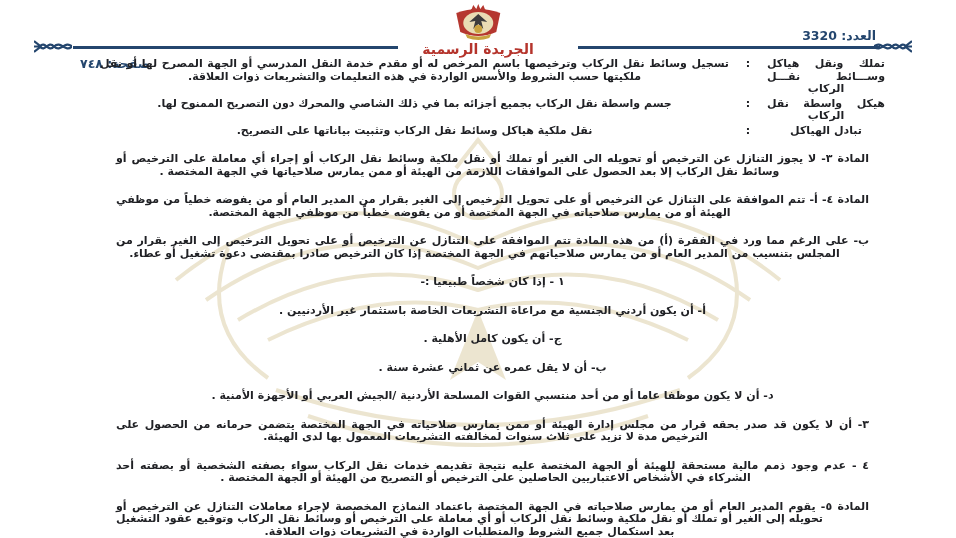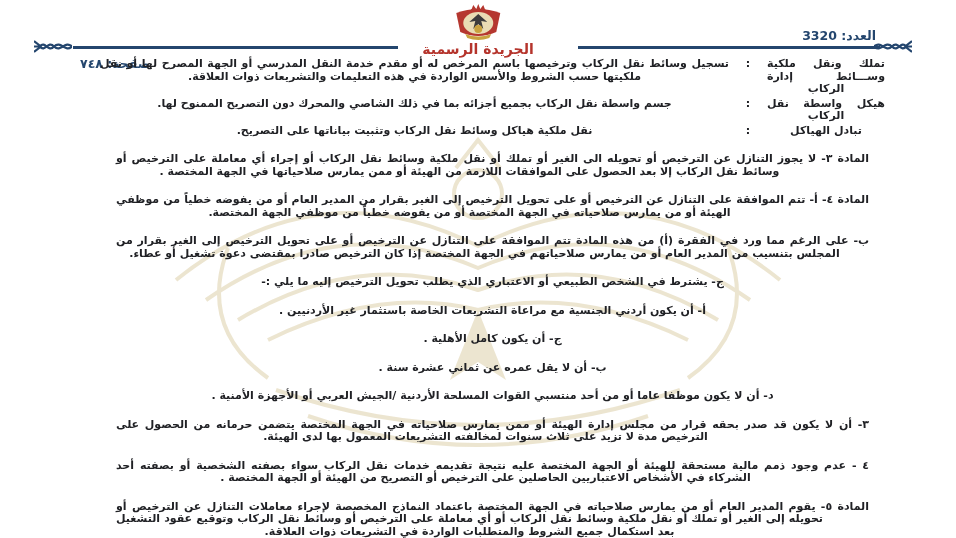--- a/index.html
+++ b/index.html
@@ -88,40 +88,40 @@
       <path d="M26,12 L17,20 L23,19 L21,27 L26,22 L31,27 L29,19 L35,20 Z" fill="#3c3c3c"></path>
       <circle cx="26" cy="27" r="4" fill="#c9a23f"></circle>
       <path d="M13,32 Q26,37 39,32 L37,36 Q26,40 15,36 Z" fill="#c9a23f"></path>
     </svg>
     <div class="gazette-title">الجريدة الرسمية</div>
   </div>
 
   <div class="content">
     <div id="defs">
         <div class="def-row">
-          <div class="term">تملك ونقل ملكية وســـائط إدارة الركاب</div>
+          <div class="term">تملك ونقل هياكل وســـائط نقـــل الركاب</div>
           <div class="colon">:</div>
           <div class="def">تسجيل وسائط نقل الركاب وترخيصها باسم المرخص له أو مقدم خدمة النقل المدرسي أو الجهة المصرح لها أو نقل ملكيتها حسب الشروط والأسس الواردة في هذه التعليمات والتشريعات ذوات العلاقة.</div>
         </div>
         <div class="def-row">
           <div class="term">هيكل واسطة نقل الركاب</div>
           <div class="colon">:</div>
           <div class="def">جسم واسطة نقل الركاب بجميع أجزائه بما في ذلك الشاصي والمحرك دون التصريح الممنوح لها.</div>
         </div>
         <div class="def-row">
           <div class="term">تبادل الهياكل</div>
           <div class="colon">:</div>
           <div class="def">نقل ملكية هياكل وسائط نقل الركاب وتثبيت بياناتها على التصريح.</div>
         </div>
       </div>
     <div id="arts">
         <p class="article">المادة ٣- لا يجوز التنازل عن الترخيص أو تحويله الى الغير أو تملك أو نقل ملكية وسائط نقل الركاب أو إجراء أي معاملة على الترخيص أو وسائط نقل الركاب إلا بعد الحصول على الموافقات اللازمة من الهيئة أو ممن يمارس صلاحياتها في الجهة المختصة .</p>
         <p class="article">المادة ٤- أ- تتم الموافقة على التنازل عن الترخيص أو على تحويل الترخيص إلى الغير بقرار من المدير العام أو من يفوضه خطياً من موظفي الهيئة أو من يمارس صلاحياته في الجهة المختصة أو من يفوضه خطياً من موظفي الجهة المختصة.</p>
         <p class="sub">ب- على الرغم مما ورد في الفقرة (أ) من هذه المادة تتم الموافقة على التنازل عن الترخيص أو على تحويل الترخيص إلى الغير بقرار من المجلس بتنسيب من المدير العام أو من يمارس صلاحياتهم في الجهة المختصة إذا كان الترخيص صادرا بمقتضى دعوة تشغيل أو عطاء.</p>
-        <p class="sub">ج- يشترط في الشخص الطبيعي أو الاعتباري الذي يطلب تحويل الترخيص إليه ما يلي :-</p>
+        <p class="num">١ - إذا كان شخصاً طبيعيا :-</p>
         <p class="letter">أ- أن يكون أردني الجنسية مع مراعاة التشريعات الخاصة باستثمار غير الأردنيين .</p>
         <p class="letter">ج- أن يكون كامل الأهلية .</p>
         <p class="letter">ب- أن لا يقل عمره عن ثماني عشرة سنة .</p>
         <p class="letter">د- أن لا يكون موظفا عاما أو من أحد منتسبي القوات المسلحة الأردنية /الجيش العربي أو الأجهزة الأمنية .</p>
         <p class="num">٣- أن لا يكون قد صدر بحقه قرار من مجلس إدارة الهيئة أو ممن يمارس صلاحياته في الجهة المختصة يتضمن حرمانه من الحصول على الترخيص مدة لا تزيد على ثلاث سنوات لمخالفته التشريعات المعمول بها لدى الهيئة.</p>
         <p class="num">٤ - عدم وجود ذمم مالية مستحقة للهيئة أو الجهة المختصة عليه نتيجة تقديمه خدمات نقل الركاب سواء بصفته الشخصية أو بصفته أحد الشركاء في الأشخاص الاعتباريين الحاصلين على الترخيص أو التصريح من الهيئة أو الجهة المختصة .</p>
         <p class="article">المادة ٥- يقوم المدير العام أو من يمارس صلاحياته في الجهة المختصة باعتماد النماذج المخصصة لإجراء معاملات التنازل عن الترخيص أو تحويله إلى الغير أو تملك أو نقل ملكية وسائط نقل الركاب أو أي معاملة على الترخيص أو وسائط نقل الركاب وتوقيع عقود التشغيل بعد استكمال جميع الشروط والمتطلبات الواردة في التشريعات ذوات العلاقة.</p>
       </div>
   </div>
 

